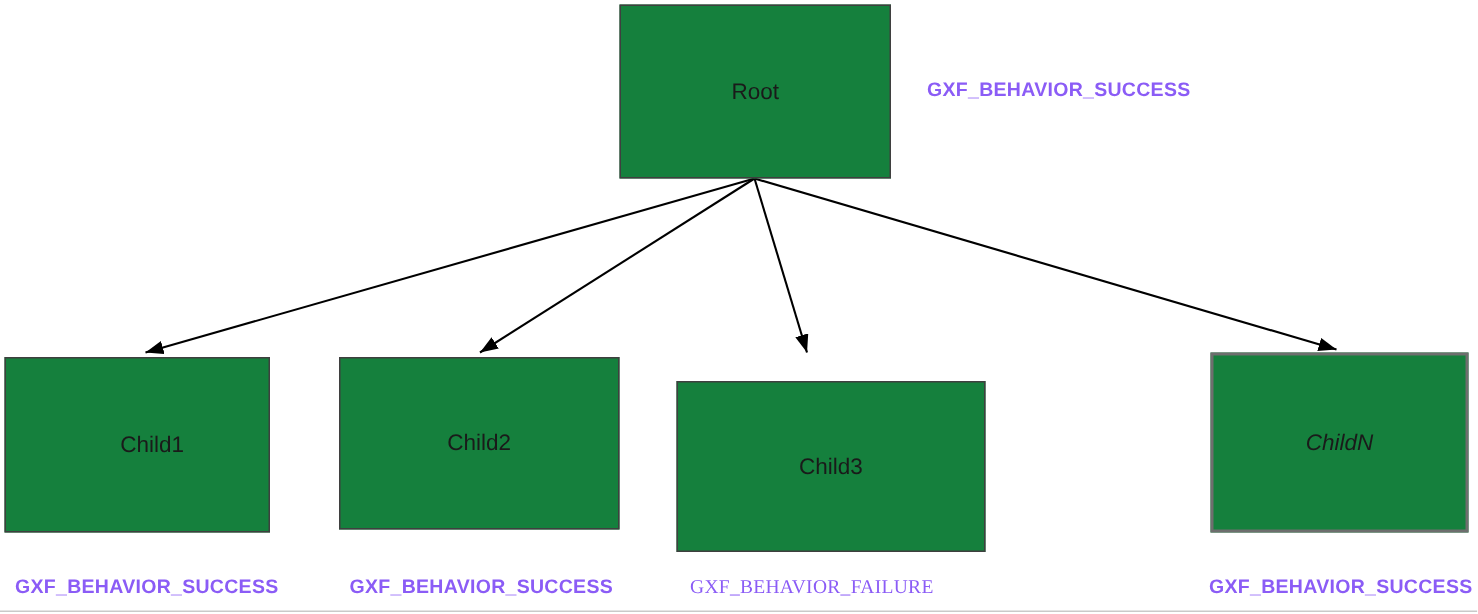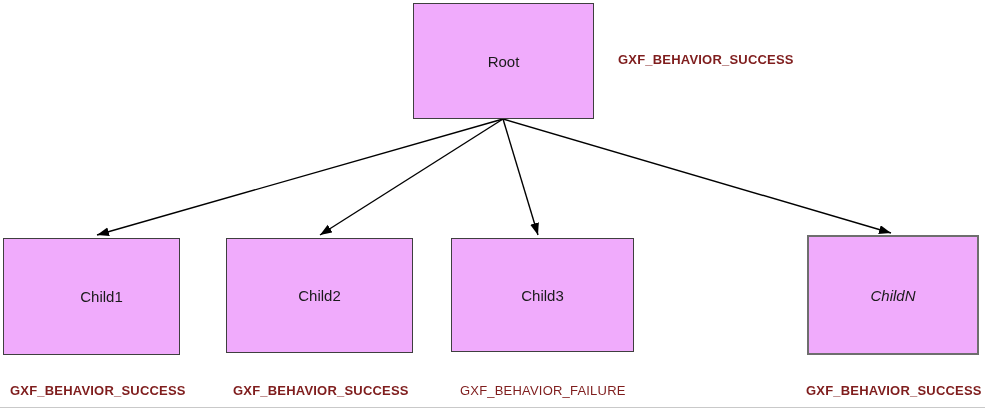--- a/index.html
+++ b/index.html
@@ -19,45 +19,45 @@
     position: absolute;
     left: 0;
     top: 0;
     width: 985px;
     height: 409px;
     pointer-events: none;
   }
   .node {
     position: absolute;
     box-sizing: border-box;
-    background: #f0abfc;
+    background: #15803d;
     border: 1px solid #3f3f3f;
     display: flex;
     align-items: center;
     justify-content: center;
     font-size: 15px;
     color: #1a1a1a;
   }
   .node-root   { left: 413px; top: 3px;   width: 181px; height: 116px; }
   .node-child1 { left: 3px;   top: 238px; width: 177px; height: 117px; padding-left: 20px; }
   .node-child2 { left: 226px; top: 238px; width: 187px; height: 115px; }
-  .node-child3 { left: 451px; top: 238px; width: 183px; height: 114px; }
+  .node-child3 { left: 451px; top: 254px; width: 206px; height: 114px; }
   .node-childn { left: 807px; top: 235px; width: 172px; height: 120px; border: 2px solid #6e6e6e; font-style: italic; }
   .status {
     position: absolute;
     font-size: 13px;
     font-weight: bold;
     letter-spacing: 0.2px;
-    color: #7f1d1d;
+    color: #8b5cf6;
     white-space: nowrap;
   }
   .status-root   { left: 618px; top: 52px;  }
   .status-child1 { left: 10px;  top: 383px; }
   .status-child2 { left: 233px; top: 383px; }
-  .status-child3 { left: 460px; top: 383px; font-weight: normal; }
+  .status-child3 { left: 460px; top: 383px; font-weight: normal; font-family: Liberation Serif, serif; }
   .status-childn { left: 806px; top: 383px; }
   .bottom-rule {
     position: absolute;
     left: 0;
     top: 407px;
     width: 985px;
     height: 1px;
     background: #c9c9c9;
   }
 </style>

